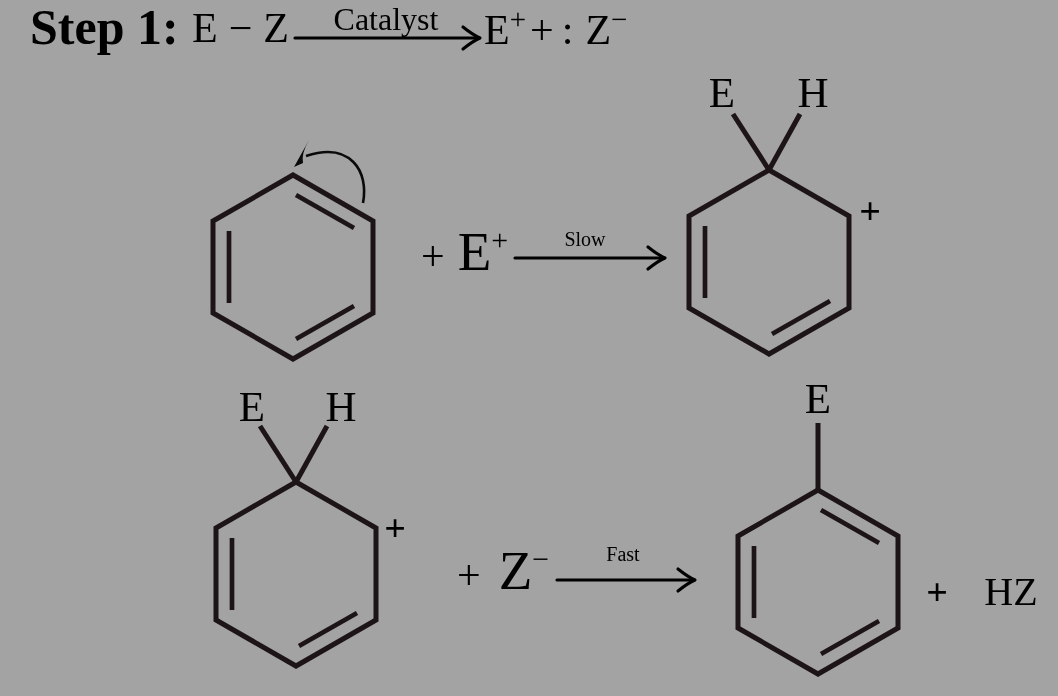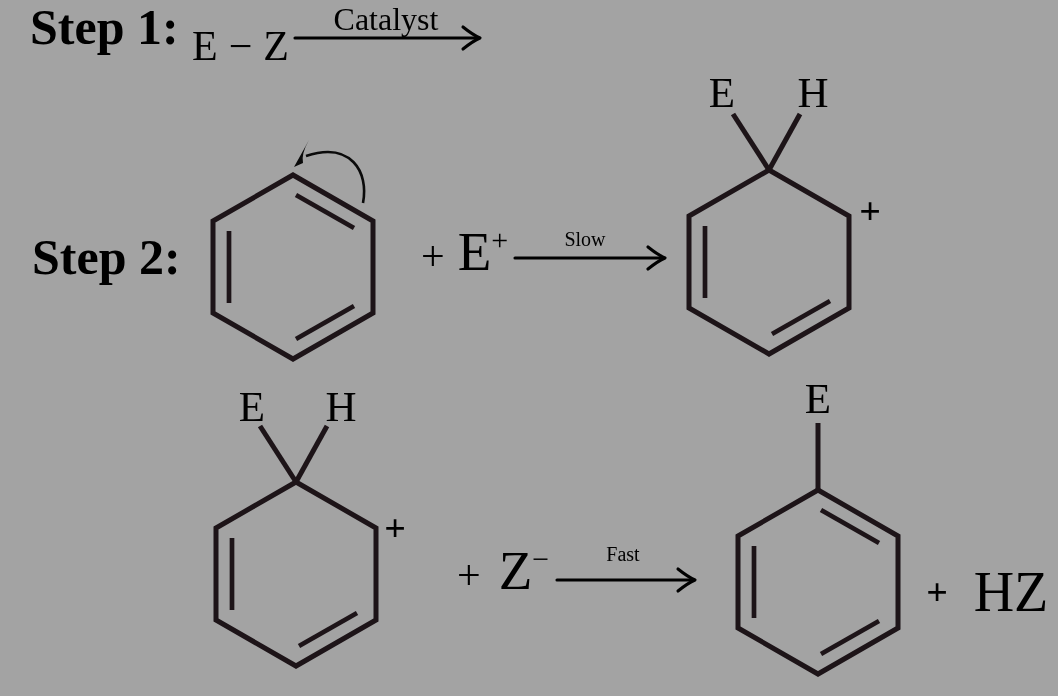--- a/index.html
+++ b/index.html
@@ -13,48 +13,50 @@
   .supS { font-size:29px; position:relative; top:-15px; }
   .supB { font-size:30px; position:relative; top:-20px; }
   .dash { margin:0 11px; }
   .midplus { margin-left:4px; }
   .colon { margin-left:8px; }
   .zgap { margin-left:12px; }
   .atom { position:absolute; transform:translate(-50%,-50%); font-size:43px; line-height:1; }
   .charge { position:absolute; transform:translate(-50%,-50%); font-size:38px; font-weight:bold; line-height:1; }
   .arrlbl { position:absolute; transform:translateX(-50%); font-size:20px; line-height:1; white-space:nowrap; }
   .cat { font-size:32px; }
-  .hz { position:absolute; transform:translate(-50%,-50%); font-size:56px; line-height:1; }
+  .hz { position:absolute; transform:translate(-50%,-50%); font-size:40px; line-height:1; }
   svg { position:absolute; overflow:visible; }
   .bond { stroke:#1d1418; stroke-width:5; fill:none; stroke-linejoin:miter; }
   .dbl  { stroke:#1d1418; stroke-width:4.7; fill:none; }
   .rarr { stroke:#000; stroke-width:3.1; fill:none; stroke-linecap:round; stroke-linejoin:round; }
   .curve{ stroke:#0a0a0a; stroke-width:2.6; fill:none; }
   .chead{ fill:#0a0a0a; stroke:none; }
 </style>
 </head>
 <body>
 
 <div id="canvas">
 
   <div class="steplbl" style="left:30px; top:2px;">Step 1:</div>
 
-  <div class="formula" style="left:192px; top:25px;">
+  <div class="formula" style="left:192px; top:7px;">
     <span>E</span><span class="dash">−</span><span>Z</span>
   </div>
 
   <div class="arrlbl cat" style="left:386px; top:3px;">Catalyst</div>
 
   <svg style="left:294px; top:26px;" width="190" height="24">
     <line class="rarr" x1="1" y1="12" x2="182" y2="12"></line>
     <path class="rarr" d="M 169 1 Q 179 9 186 12 Q 179 15 169 23"></path>
   </svg>
 
+  <div class="formula" style="left:484px; top:9px;">
+    <span>E</span><span class="supS">+</span><span class="midplus">+</span><span class="colon">:</span><span class="zgap">Z</span><span class="supS">−</span>
+  </div>
 
-  <div class="steplbl" style="left:32px; top:232px;">Step 2:</div>
 
   <svg style="left:193px; top:117px;" width="200" height="250" viewBox="-100 -150 200 250">
     <polygon class="bond" points="0,-92 80,-46 80,46 0,92 -80,46 -80,-46"></polygon>
     <line class="dbl" x1="-64" y1="-36" x2="-64" y2="36"></line>
     <line class="dbl" x1="3" y1="-72" x2="61" y2="-39"></line>
     <line class="dbl" x1="61" y1="39" x2="3" y2="72"></line>
     <path class="curve" d="M 70 -64 C 76 -95 58 -126 13 -111"></path>
     <path class="chead" d="M 1 -100 L 16 -127 Q 8 -113 10 -104 Z"></path>
   </svg>
 

